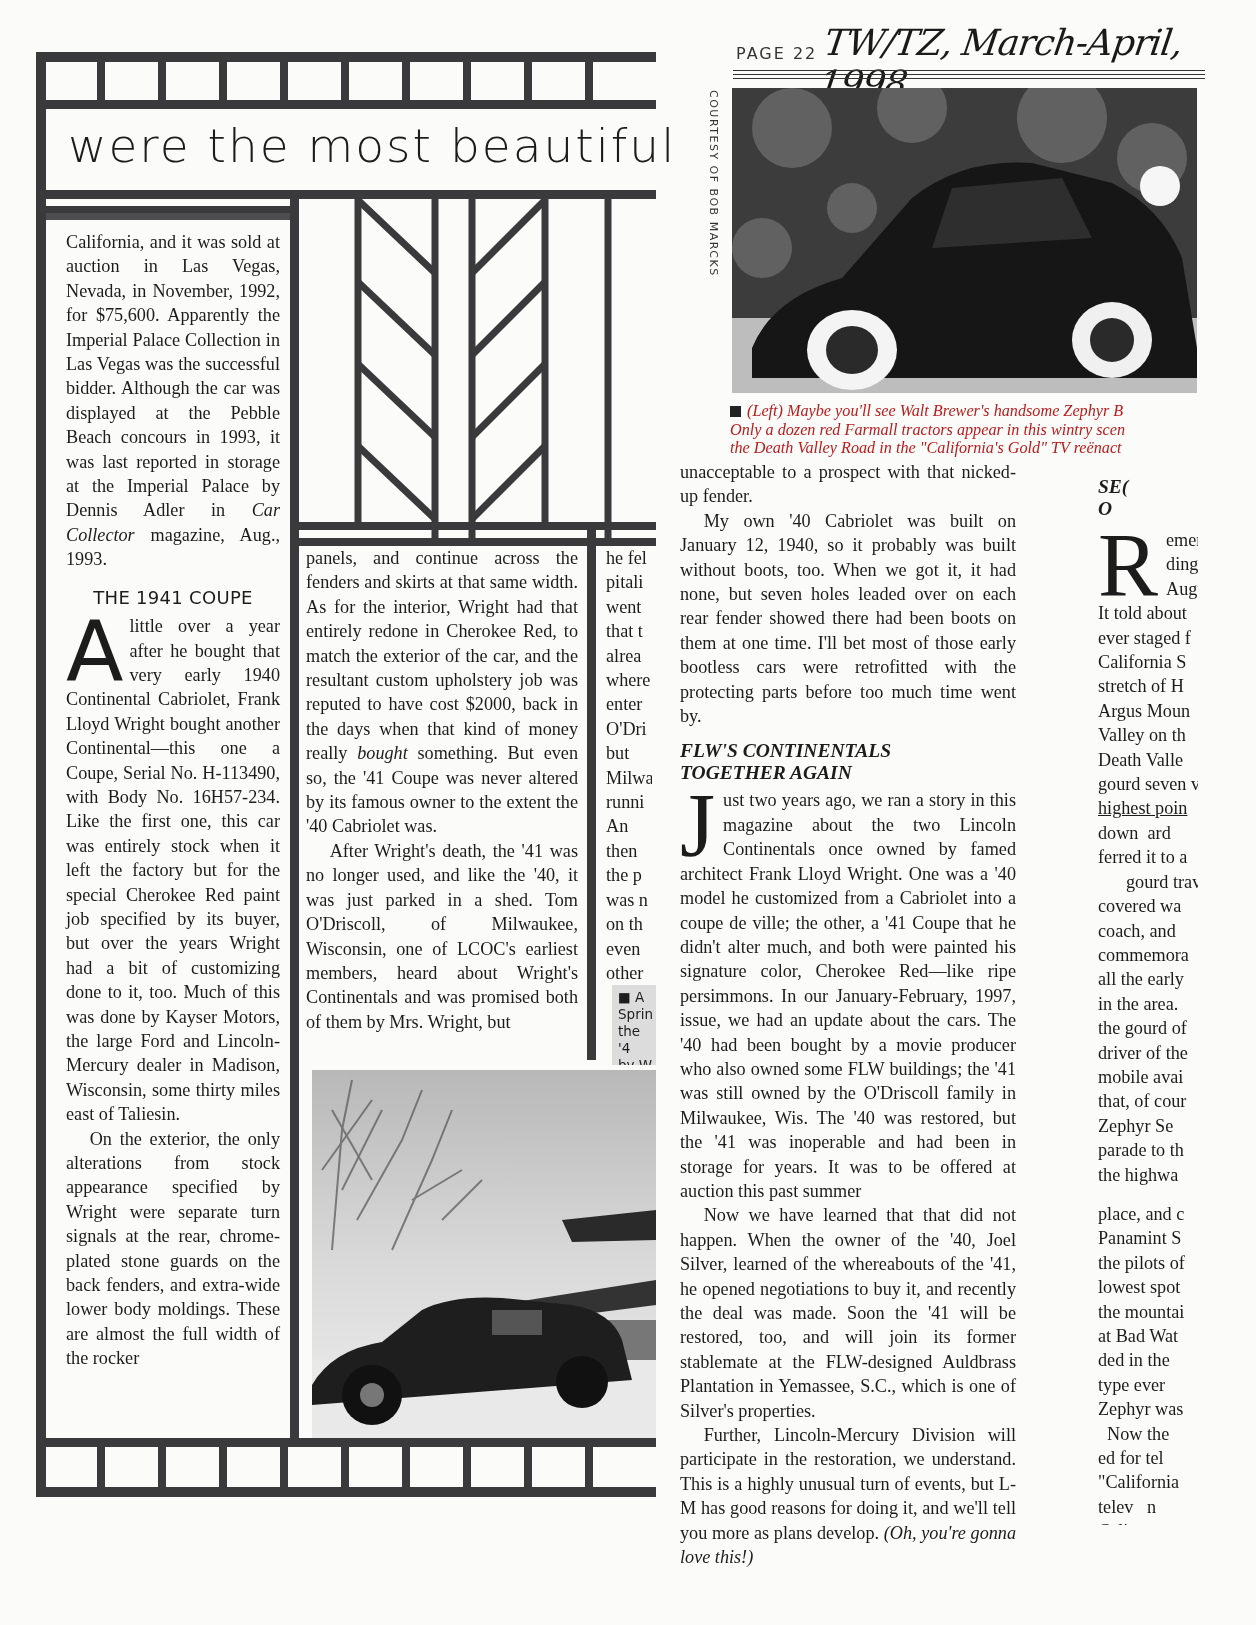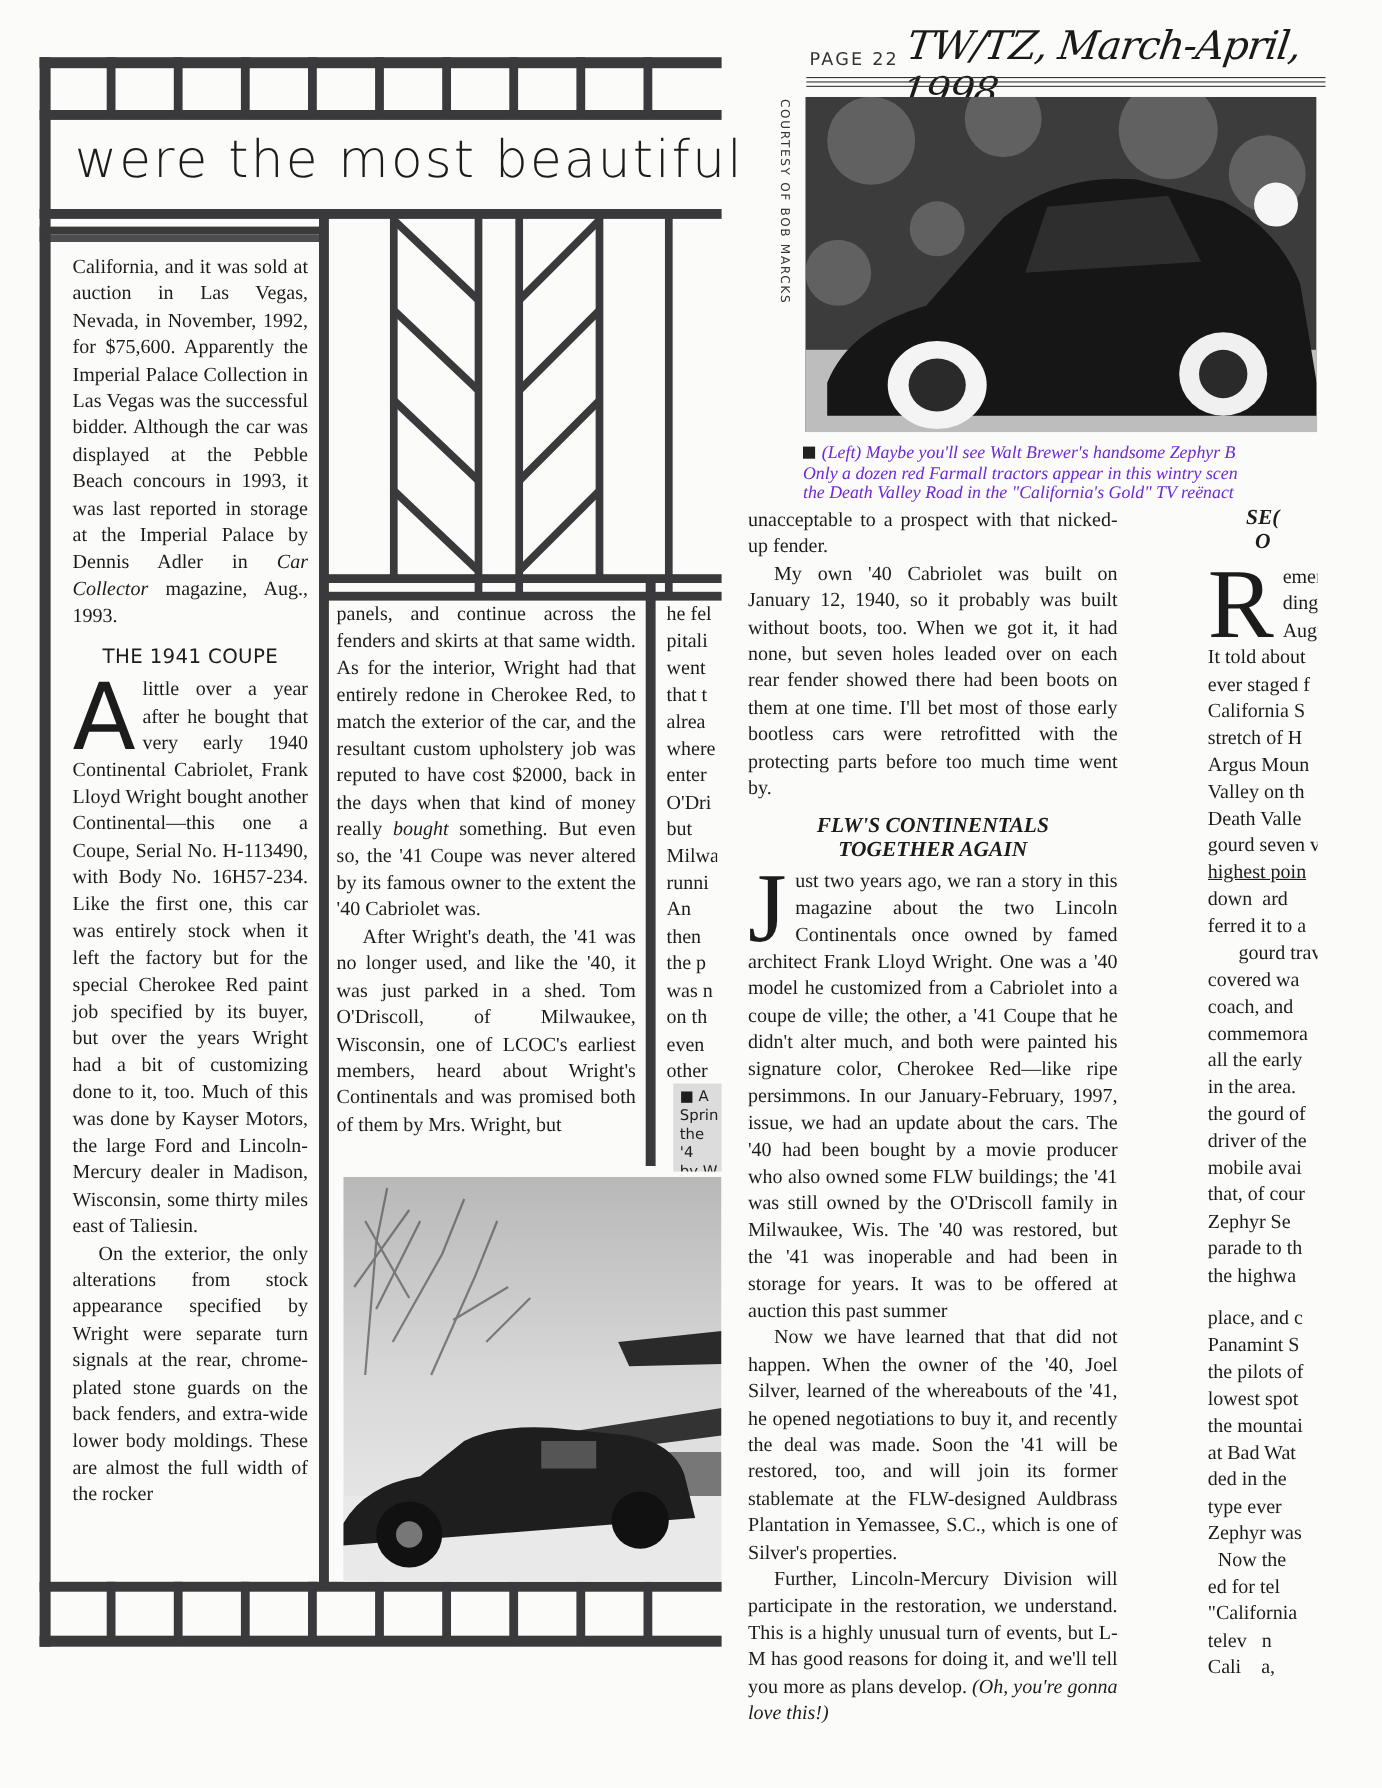--- a/index.html
+++ b/index.html
@@ -22,33 +22,33 @@
     font-family: "DejaVu Sans", "Liberation Sans", sans-serif;
     font-weight: 300; font-size: 47px; letter-spacing: 2px; color: #1c1c1c;
   }
   .subhead-sans {
     font-family: "DejaVu Sans", "Liberation Sans", sans-serif;
     font-size: 18px; text-align: center; letter-spacing: 0.3px;
   }
   .subhead-serif {
     font-family: "Liberation Serif", "DejaVu Serif", serif;
     font-weight: bold; font-style: italic; font-size: 19.5px;
-    line-height: 22px; text-align: center;
+    line-height: 22px; 
   }
   .dropcap-sans {
     float: left; font-family: "DejaVu Sans", "Liberation Sans", sans-serif;
     font-size: 84px; line-height: 64px; margin: 6px 6px 0 0;
   }
   .dropcap-serif {
     float: left; font-family: "Liberation Serif", "DejaVu Serif", serif;
     font-size: 90px; line-height: 68px; margin: 4px 8px 0 0;
   }
   .caption {
     font-family: "Liberation Serif", "DejaVu Serif", serif;
-    font-style: italic; font-size: 16.2px; line-height: 18.5px; color: #6d28d9;
+    font-style: italic; font-size: 16.2px; line-height: 18.5px; color: #b91c1c;
   }
   .photo { position: absolute; overflow: hidden; }
 </style>
 </head>
 <body>
 
 <div>
 
   <div class="frame-bar" style="left:36px;top:52px;width:620px;height:10px;"></div>
   <div class="frame-bar" style="left:36px;top:52px;width:10px;height:1445px;"></div>
@@ -223,21 +223,21 @@
   <div class="subhead-serif" style="margin:12px 0 4px 0;">
     <div>FLW'S CONTINENTALS</div>
     <div>TOGETHER AGAIN</div>
   </div>
   <p><span class="dropcap-serif">J</span><span>ust two years ago, we ran a story in this magazine about the two Lincoln Continentals once owned by famed architect Frank Lloyd Wright. One was a '40 model he customized from a Cabriolet into a coupe de ville; the other, a '41 Coupe that he didn't alter much, and both were painted his signature color, Cherokee Red—like ripe persimmons. In our January-February, 1997, issue, we had an update about the cars. The '40 had been bought by a movie producer who also owned some FLW buildings; the '41 was still owned by the O'Driscoll family in Milwaukee, Wis. The '40 was restored, but the '41 was inoperable and had been in storage for years. It was to be offered at auction this past summer</span></p>
   <p class="indent">Now we have learned that that did not happen. When the owner of the '40, Joel Silver, learned of the whereabouts of the '41, he opened negotiations to buy it, and recently the deal was made. Soon the '41 will be restored, too, and will join its former stablemate at the FLW-designed Auldbrass Plantation in Yemassee, S.C., which is one of Silver's properties.</p>
   <p class="indent"><span>Further, Lincoln-Mercury Division will participate in the restoration, we understand. This is a highly unusual turn of events, but L-M has good reasons for doing it, and we'll tell you more as plans develop.</span> <i>(Oh, you're gonna love this!)</i></p>
 </div>
 
 <div class="abs" style="left:1098px;top:460px;width:100px;height:1065px;overflow:hidden;">
-  <div class="subhead-serif" style="text-align:center;">
+  <div class="subhead-serif" style="text-align:left;margin-top:16px;">
     <div>SE(</div>
     <div>O</div>
   </div>
   <div class="body-text clip" style="margin-top:8px;" id="col-b">
       <div style="overflow: hidden;">
         <span class="dropcap-serif">R</span>
         <div>emen</div>
         <div>ding</div>
         <div>Augu</div>
       </div>

